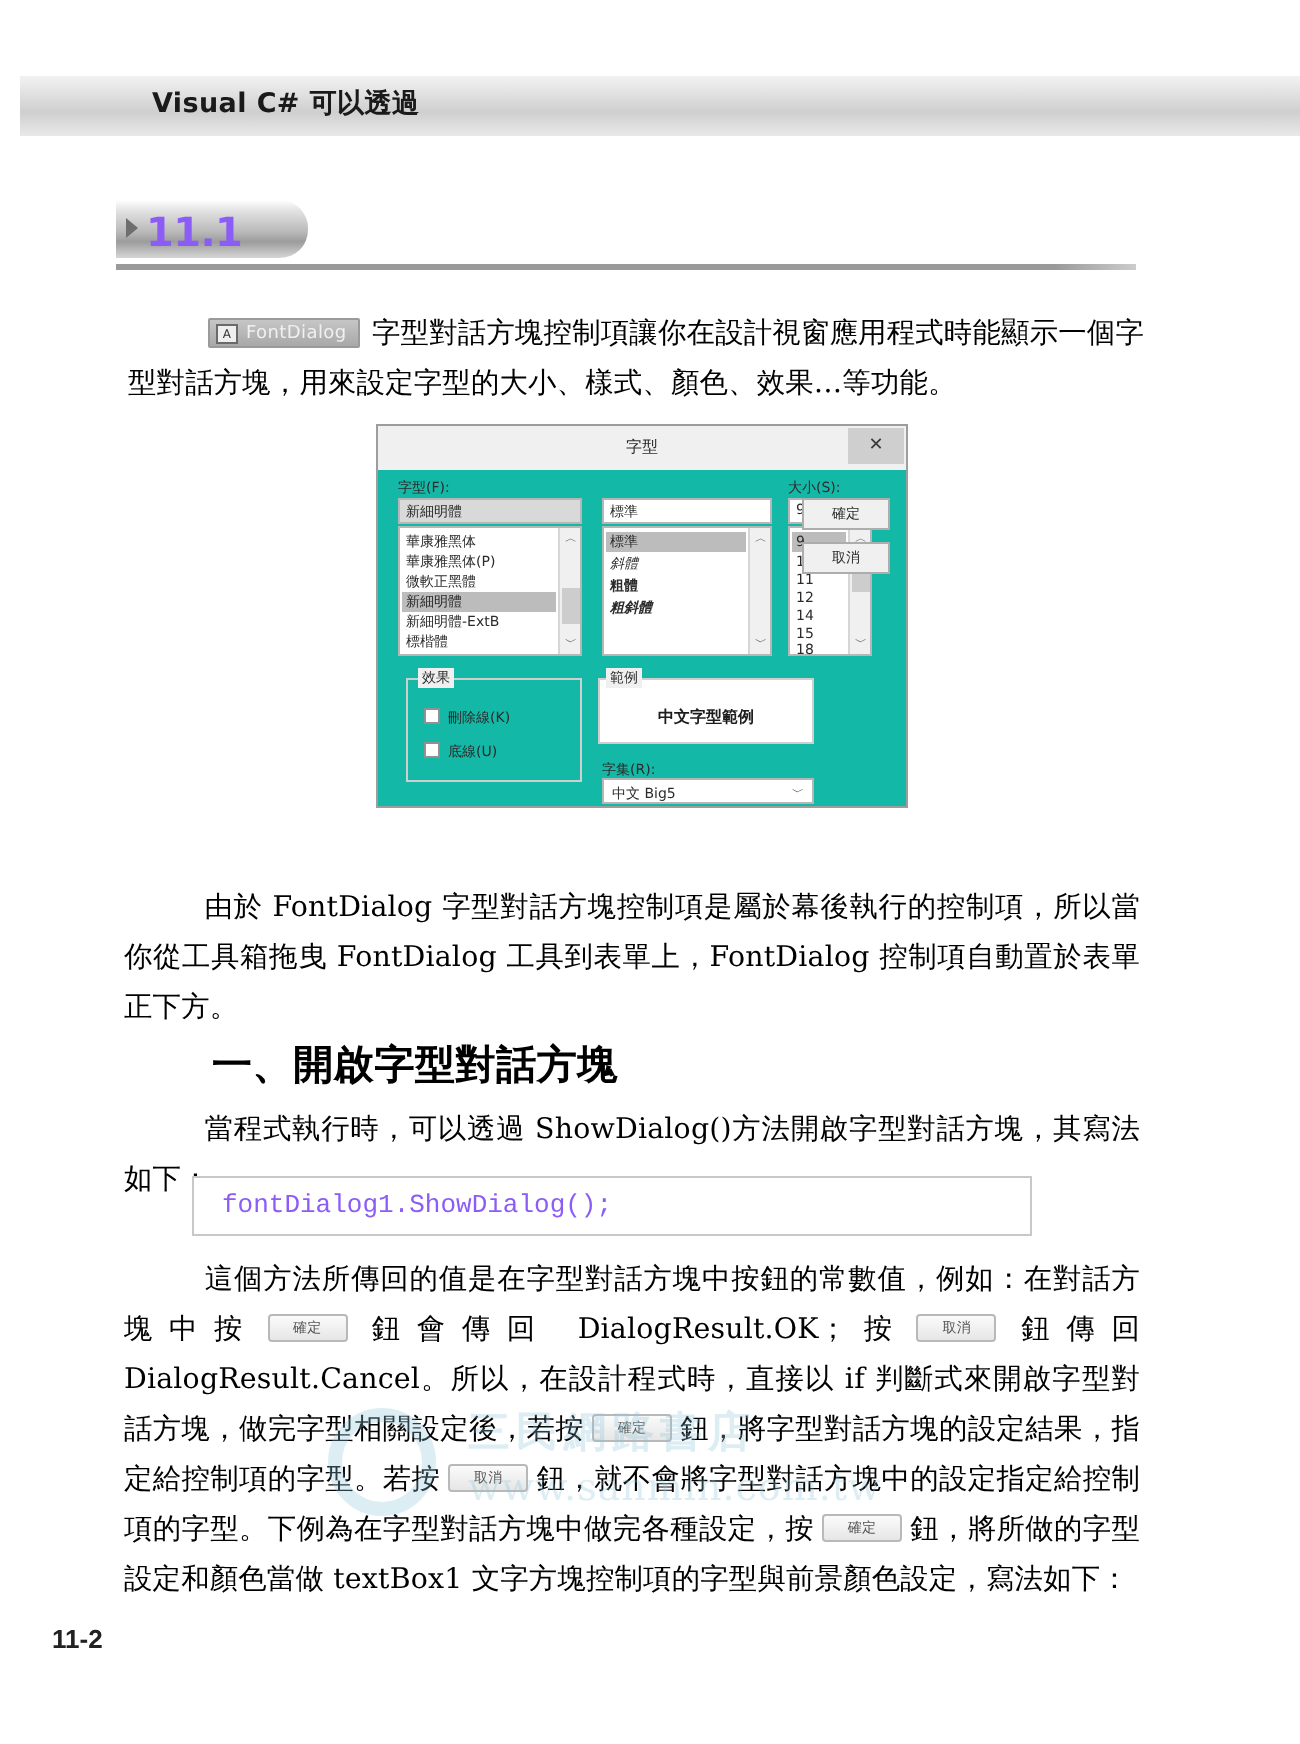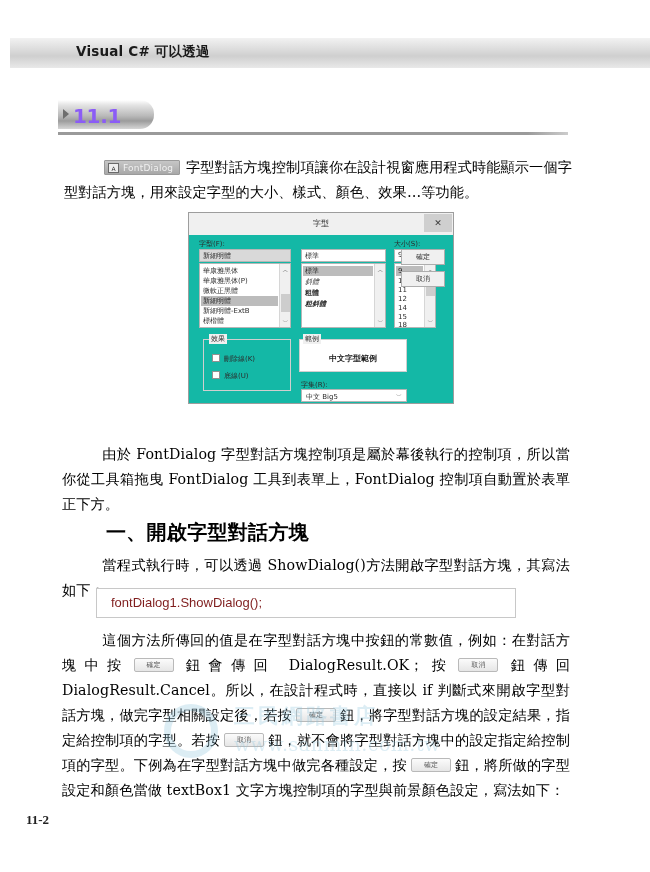--- a/index.html
+++ b/index.html
@@ -153,33 +153,33 @@
   .codebox {
     position: absolute;
     left: 96px; top: 588px;
     width: 420px; height: 30px;
     border: 1px solid #c8c8c8;
     background: #fff;
   }
   .codebox span {
     position: absolute;
     left: 14px; top: 6px;
-    font-family: Liberation Sans, sans-serif;
+    font-family: Liberation Mono, monospace;
     font-size: 13px;
-    color: #7f1d1d;
+    color: #8b5cf6;
   }
 
   
   .folio {
     position: absolute;
     left: 26px; top: 812px;
     font-size: 13px;
     font-weight: bold;
     color: #222;
-    font-family: Liberation Serif, serif;
+    font-family: Liberation Sans, sans-serif;
   }
 
   
   .watermark {
     position: absolute;
     left: 160px; top: 700px;
     width: 330px; height: 76px;
     opacity: .30;
     pointer-events: none;
   }

